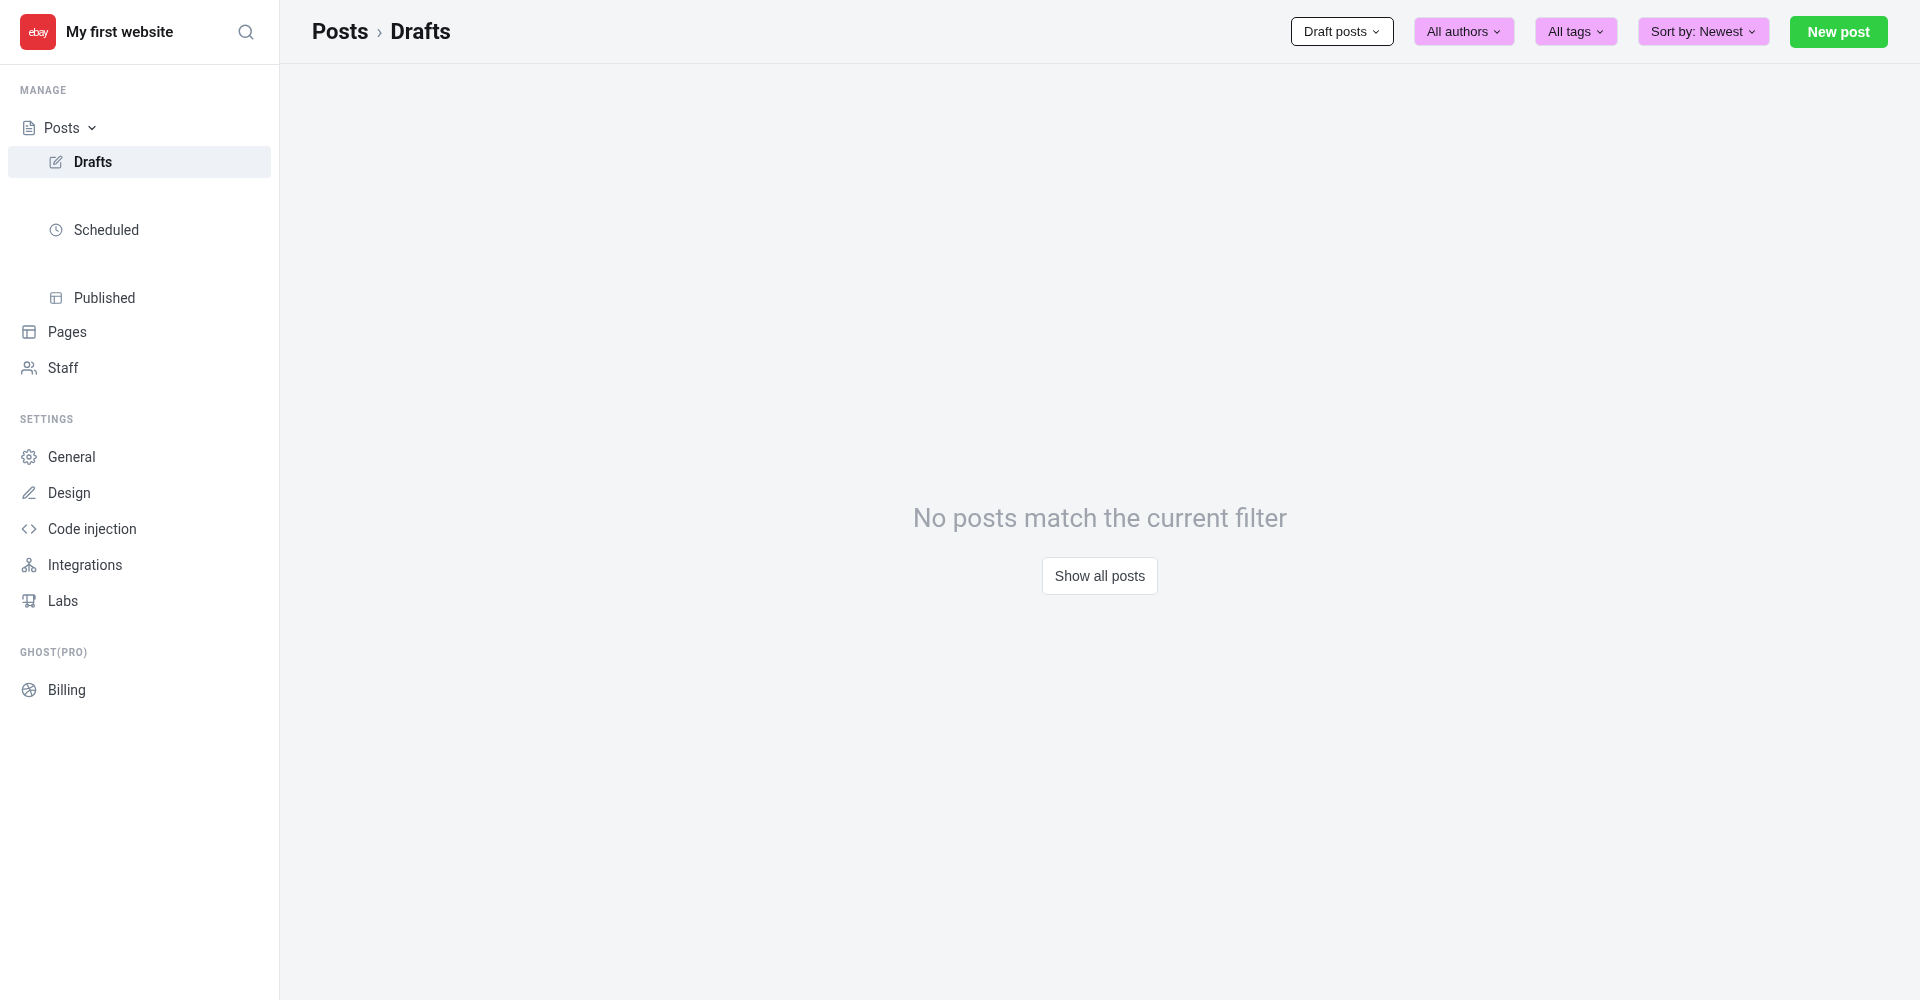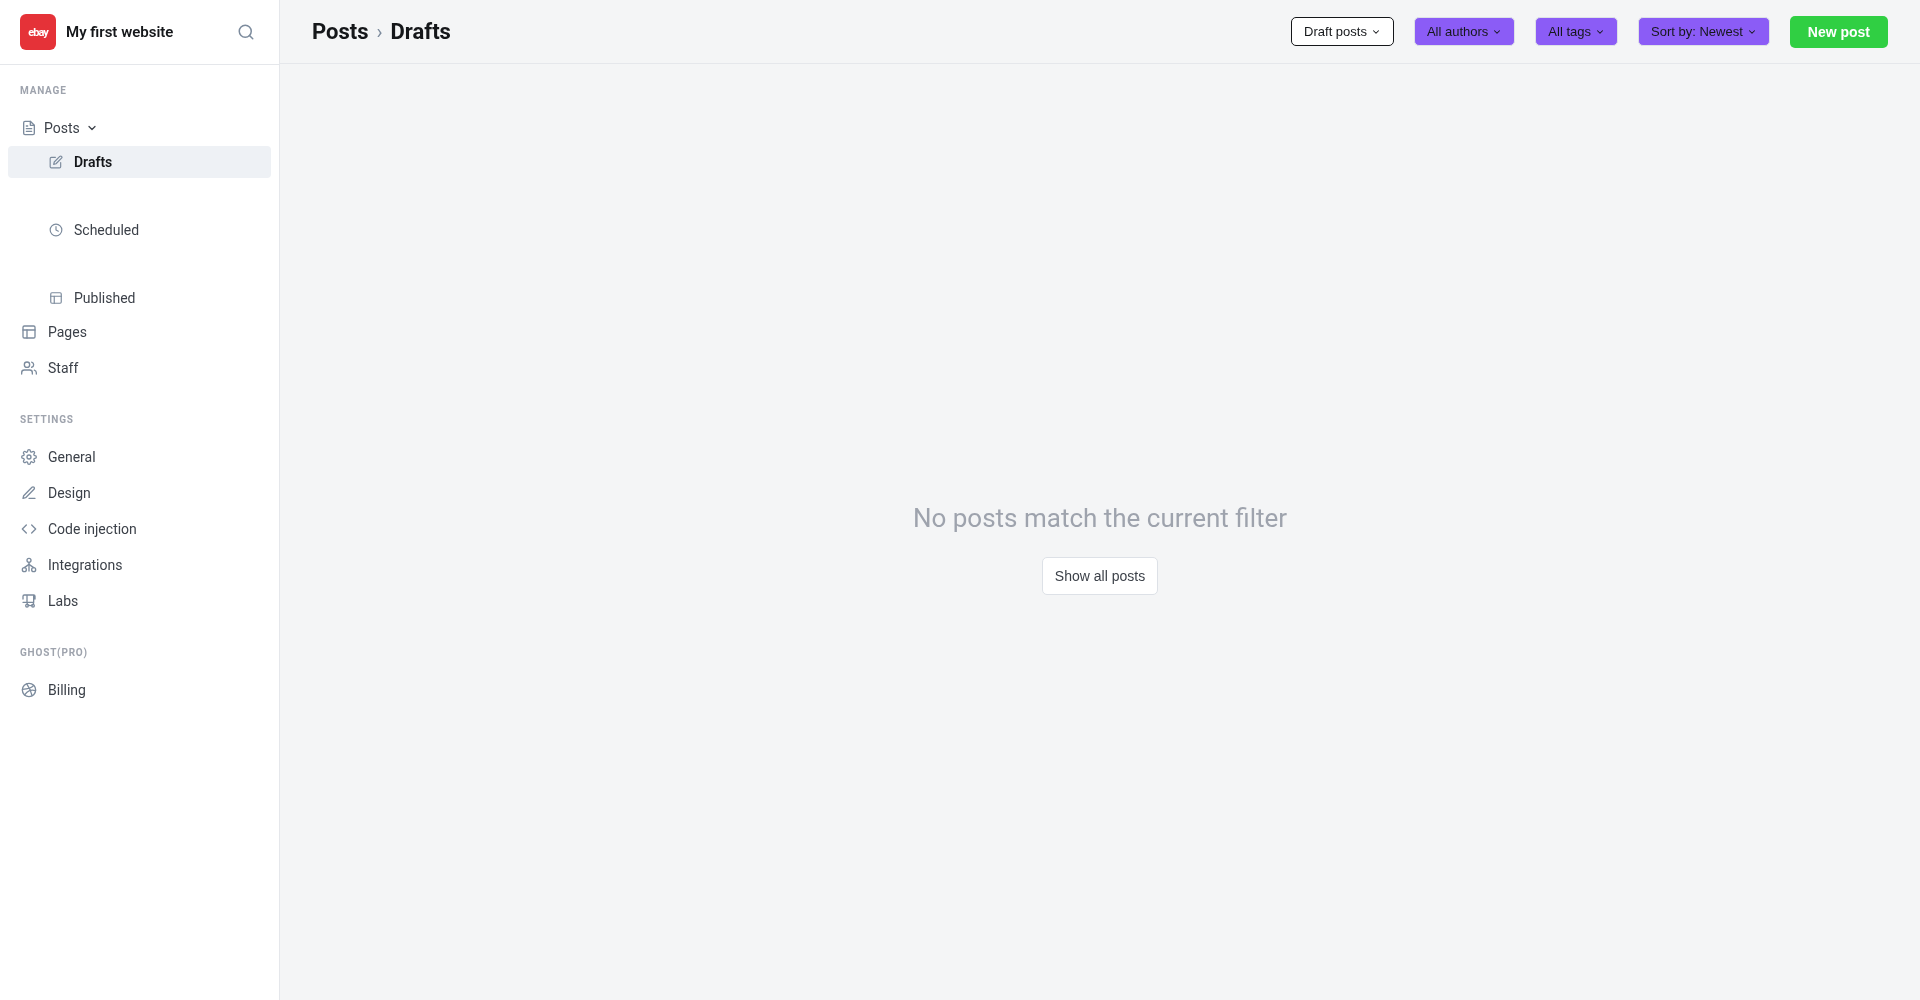--- a/index.html
+++ b/index.html
@@ -162,21 +162,21 @@
       gap: 20px;
     }
 
     .filter-btn {
       display: flex;
       align-items: center;
       gap: 4px;
       padding: 6px 12px;
       border: 1px solid #dde1e7;
       border-radius: 5px;
-      background: #8b5cf6;
+      background: #f0abfc;
       font-size: 13px;
       color: #15171a;
       cursor: pointer;
       font-weight: 500;
     }
 
     .filter-btn.active-filter {
       border-color: #15171a;
       background: #fff;
     }
@@ -253,21 +253,21 @@
     }
   </style>
 </head>
 <body>
 
 <div id="sidebar">
 
   <div class="sidebar-top">
     <div class="sidebar-brand" style="border:none;padding:0;">
       <div class="ebay-logo">
-        <span style="font-size:11px;font-weight:700;letter-spacing:-1px;">ebay</span>
+        <span style="font-size:11px;font-weight:400;letter-spacing:-1px;">ebay</span>
       </div>
       <span class="brand-name">My first website</span>
     </div>
     <button class="search-icon-btn" title="Search">
       <svg width="18" height="18" viewBox="0 0 24 24" fill="none" stroke="currentColor" stroke-width="2" stroke-linecap="round" stroke-linejoin="round">
         <circle cx="11" cy="11" r="8"></circle>
         <line x1="21" y1="21" x2="16.65" y2="16.65"></line>
       </svg>
     </button>
   </div>

